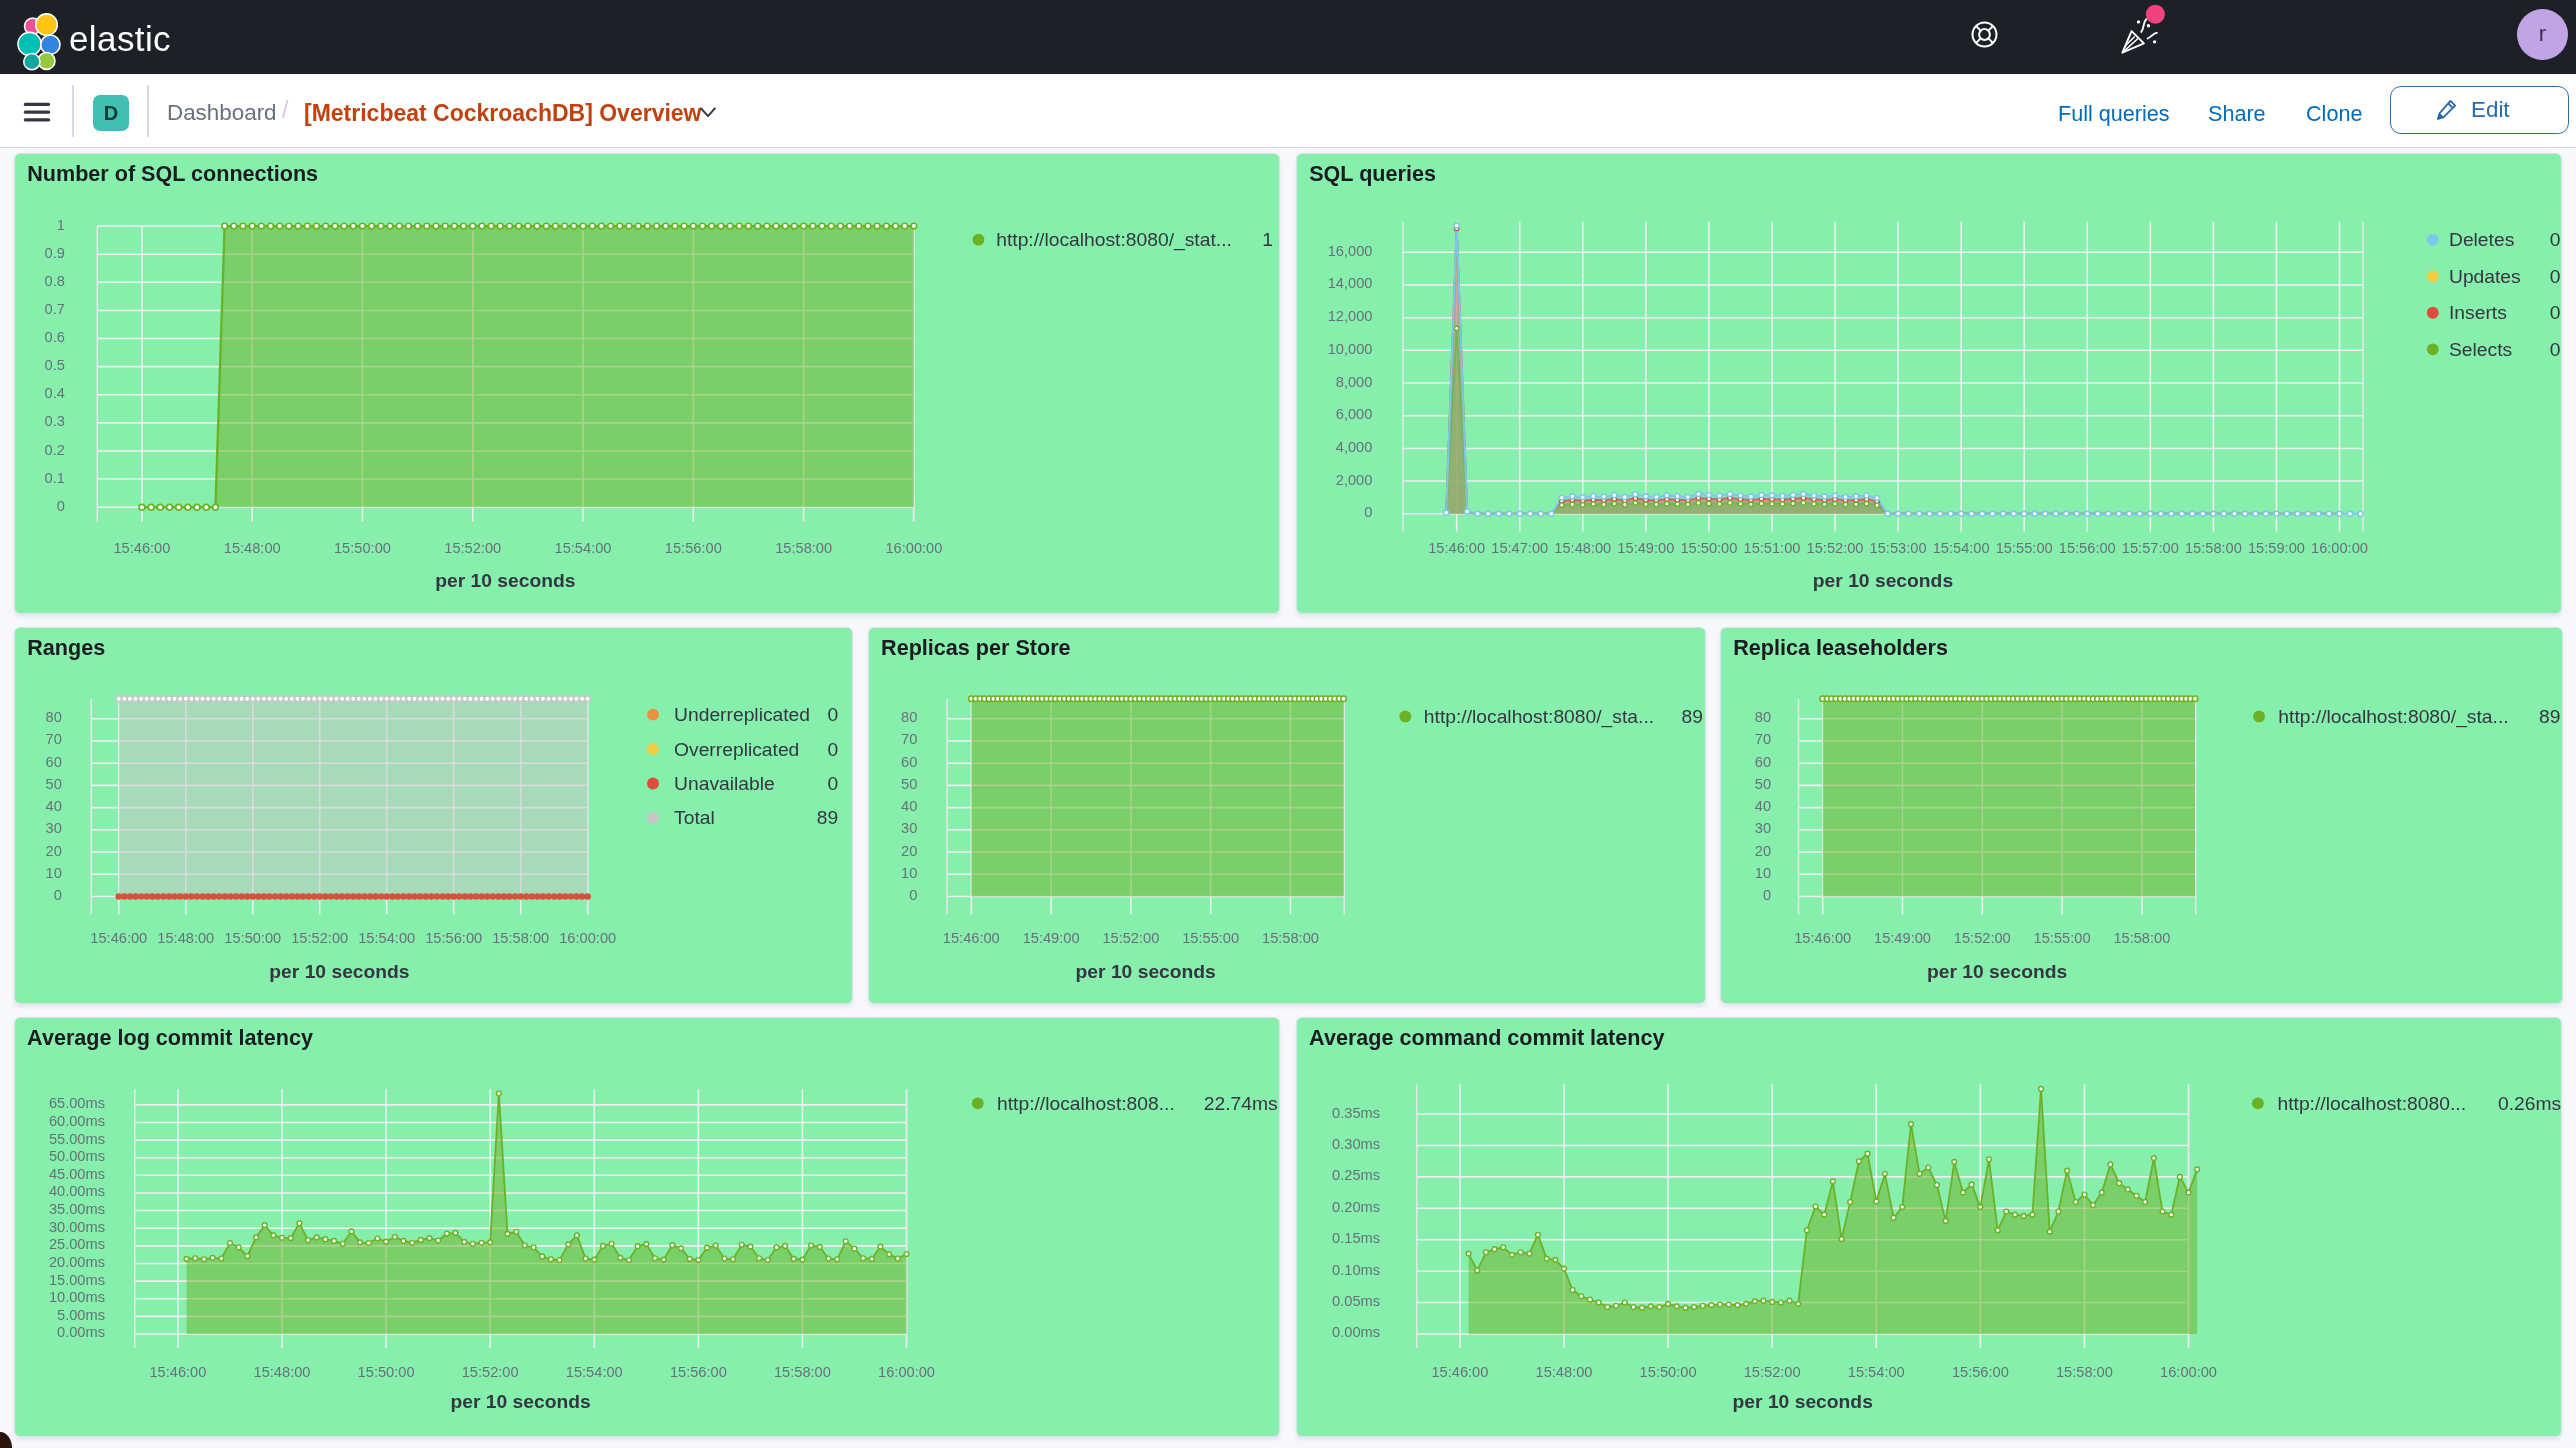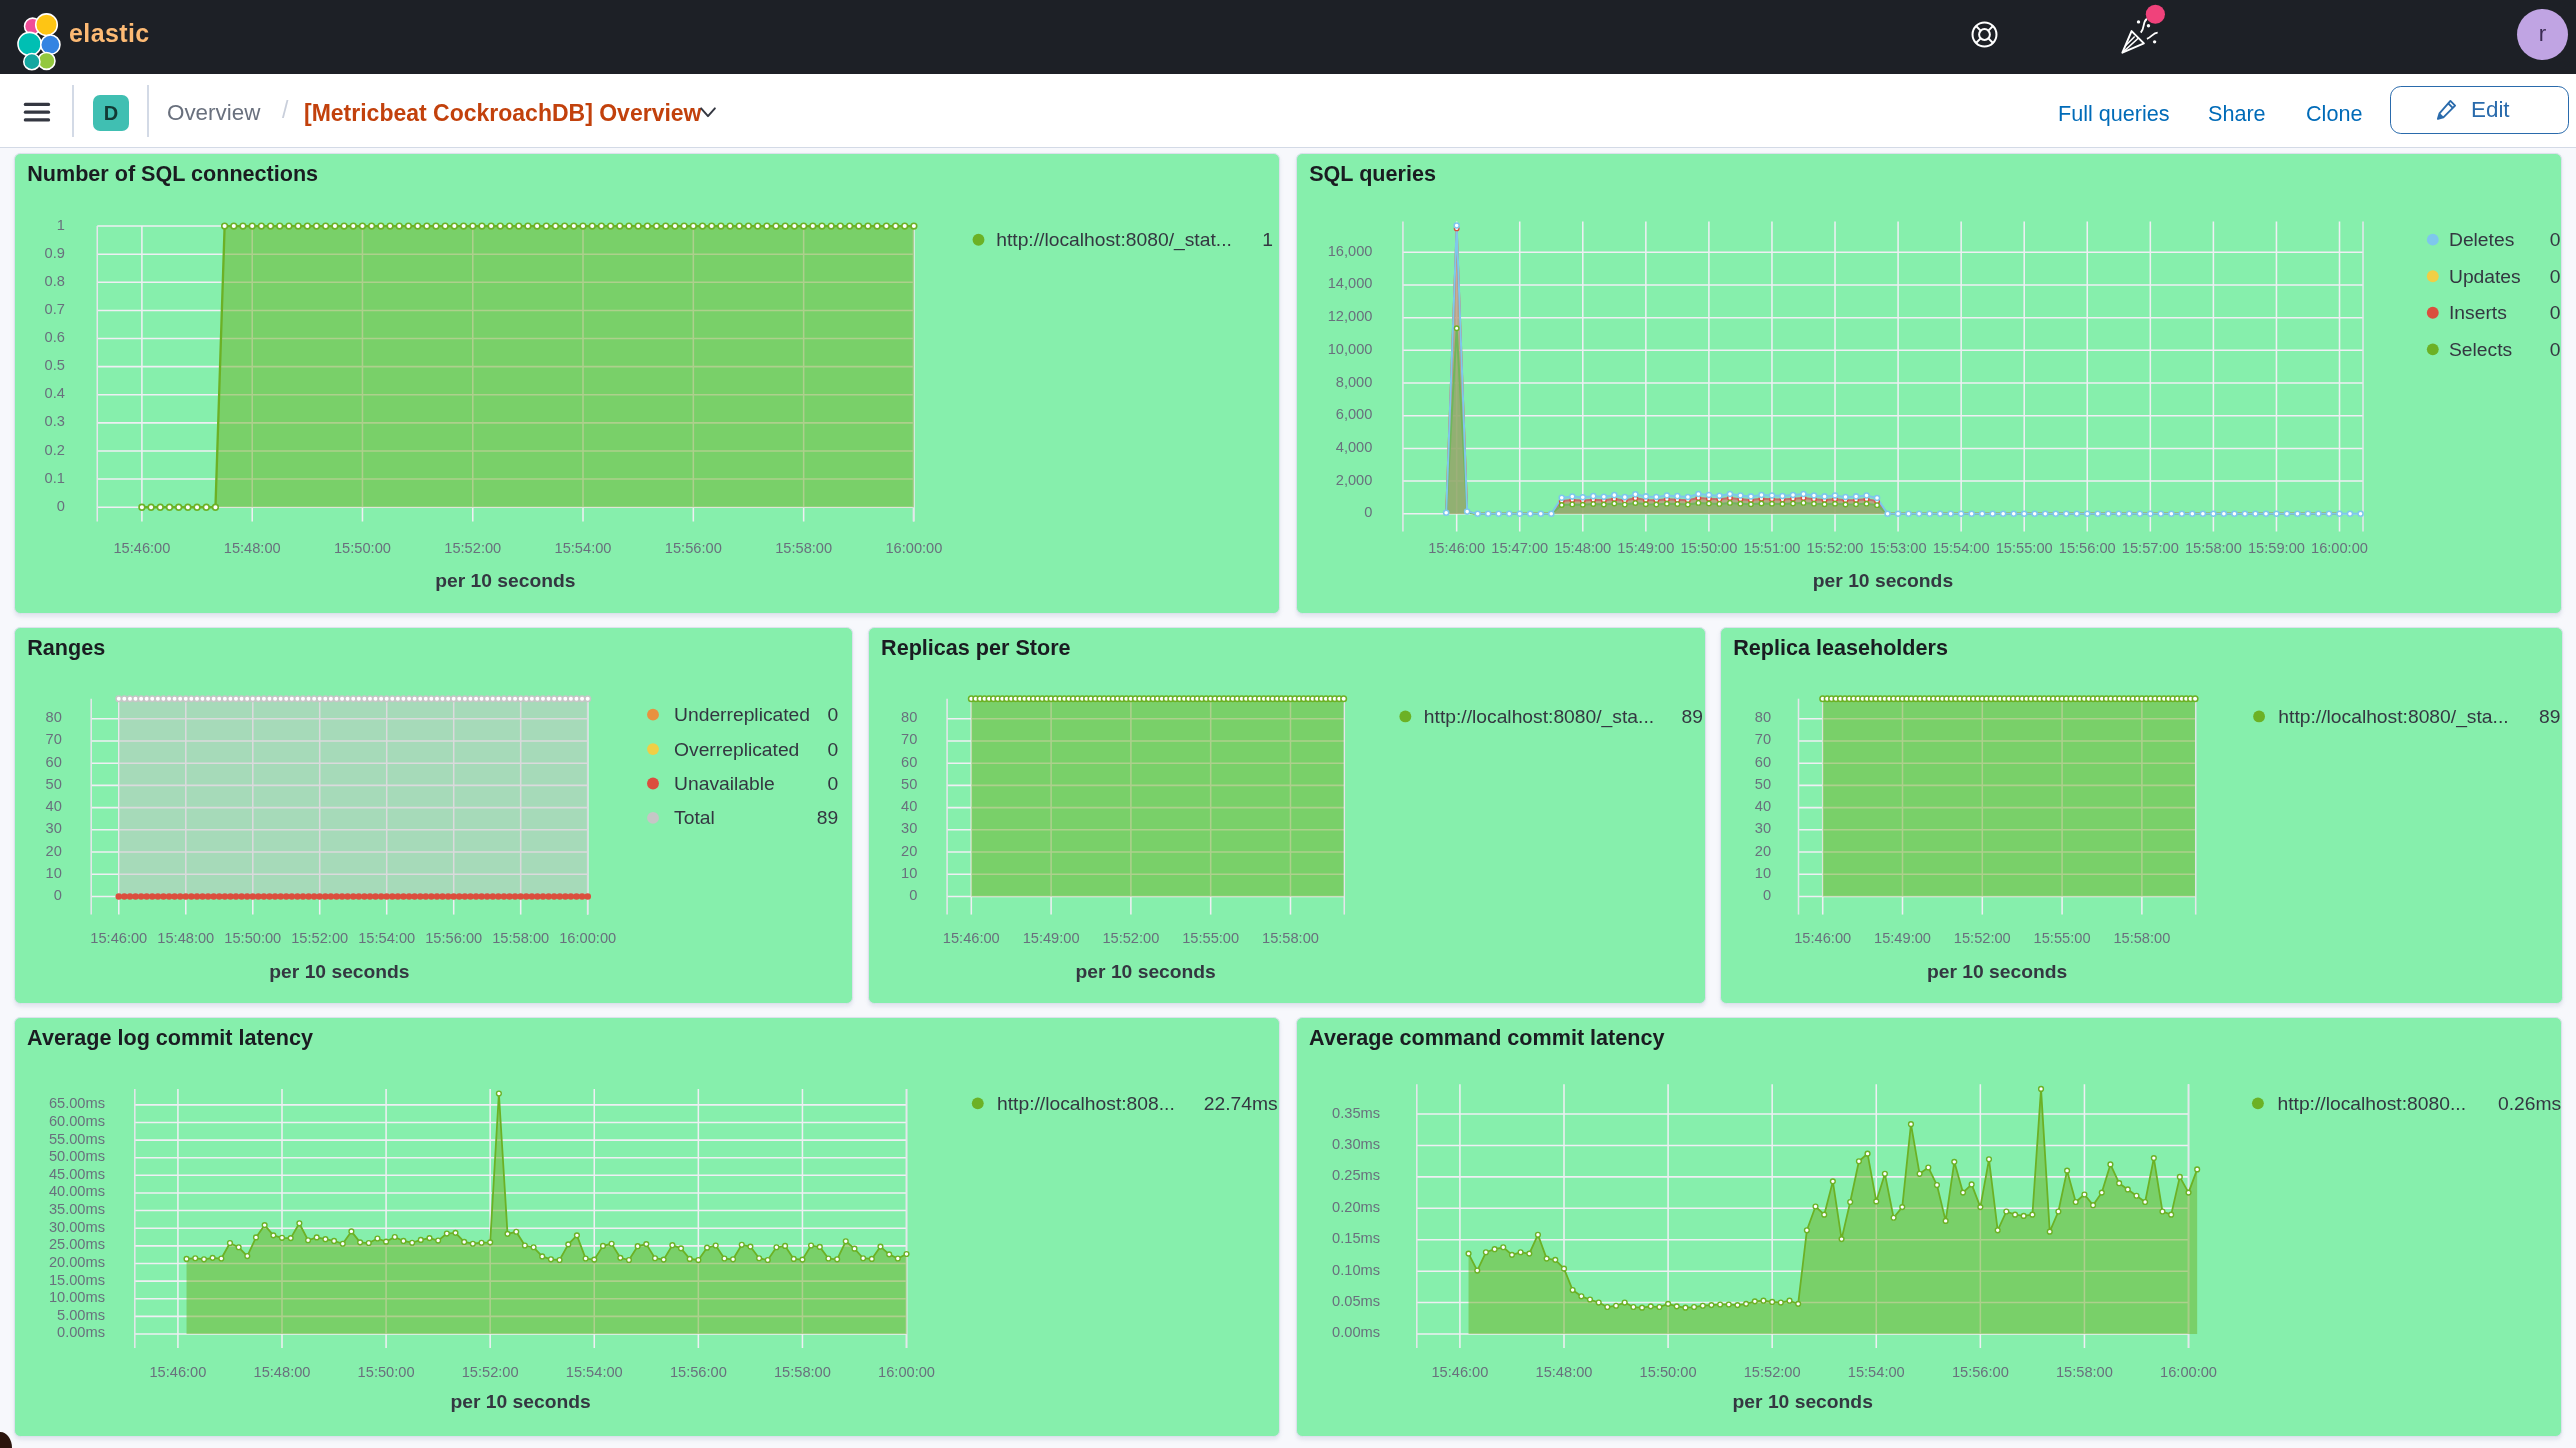--- a/index.html
+++ b/index.html
@@ -12,21 +12,21 @@
 
 <div class="hdr">
 <svg width="93" height="74" viewBox="0 0 120 96" style="position:absolute;left:0;top:0">
 <circle cx="42" cy="34" r="10.5" fill="#F04E98" stroke="#fff" stroke-width="2"></circle>
 <circle cx="60" cy="32" r="14" fill="#FEC514" stroke="#fff" stroke-width="2"></circle>
 <circle cx="38" cy="57" r="15" fill="#00BFB3" stroke="#fff" stroke-width="2"></circle>
 <circle cx="65" cy="58" r="12.5" fill="#3484E2" stroke="#fff" stroke-width="2"></circle>
 <circle cx="60" cy="79" r="11" fill="#93C83E" stroke="#fff" stroke-width="2"></circle>
 <circle cx="41" cy="80" r="10.5" fill="#14A7A0" stroke="#fff" stroke-width="2"></circle>
 </svg>
-<span style="position:absolute;left:69px;top:19px;color:#fdba74;font-size:25px;font-weight:bold;letter-spacing:0.4px">elastic</span>
+<span style="position:absolute;left:69px;top:19px;color:#ffffff;font-size:35px;font-weight:normal;letter-spacing:0.4px">elastic</span>
 
 <svg width="51" height="51" viewBox="0 0 66 66" style="position:absolute;left:1959px;top:8.5px">
 <circle cx="33" cy="33" r="15.5" fill="none" stroke="#fff" stroke-width="2.6"></circle>
 <circle cx="33" cy="33" r="7" fill="none" stroke="#fff" stroke-width="2.6"></circle>
 <line x1="22" y1="22" x2="28" y2="28" stroke="#fff" stroke-width="2.6"></line>
 <line x1="44" y1="22" x2="38" y2="28" stroke="#fff" stroke-width="2.6"></line>
 <line x1="22" y1="44" x2="28" y2="38" stroke="#fff" stroke-width="2.6"></line>
 <line x1="44" y1="44" x2="38" y2="38" stroke="#fff" stroke-width="2.6"></line>
 </svg>
 <svg width="69" height="69" viewBox="0 0 90 90" style="position:absolute;left:2104px;top:1.5px">
@@ -45,21 +45,21 @@
 <div class="nav">
 
 <svg width="31" height="28" viewBox="0 0 40 36" style="position:absolute;left:23px;top:28px">
 <rect x="1" y="1" width="34" height="4" rx="2" fill="#343741"></rect>
 <rect x="1" y="11" width="34" height="4" rx="2" fill="#343741"></rect>
 <rect x="1" y="21" width="34" height="4" rx="2" fill="#343741"></rect>
 </svg>
 <div style="position:absolute;left:72px;top:10.8px;width:1.5px;height:52px;background:#D3DAE6"></div>
 <div style="position:absolute;left:93px;top:21px;width:36px;height:36px;border-radius:7px;background:#40BFB2;color:#123A35;font-weight:bold;font-size:20px;text-align:center;line-height:36px">D</div>
 <div style="position:absolute;left:147px;top:10.8px;width:1.5px;height:52px;background:#D3DAE6"></div>
-<span style="position:absolute;left:167px;top:26px;font-size:22.4px;color:#69707D">Overview</span>
+<span style="position:absolute;left:167px;top:26px;font-size:22.4px;color:#69707D">Dashboard</span>
 <span style="position:absolute;left:282px;top:23px;font-size:23px;color:#C9CFDB">/</span>
 <span style="position:absolute;left:304px;top:25.5px;font-size:23px;font-weight:bold;color:#c2410c">[Metricbeat CockroachDB] Overview</span>
 
 <svg width="26" height="18.5" viewBox="0 0 34 24" style="position:absolute;left:695px;top:29px">
 <polyline points="8,7 17,17 26,7" fill="none" stroke="#343741" stroke-width="2.6" stroke-linecap="round" stroke-linejoin="round"></polyline>
 </svg>
 <span class="blue" style="left:2058px;top:27px">Full queries</span>
 <span class="blue" style="left:2208px;top:27px">Share</span>
 <span class="blue" style="left:2306px;top:27px">Clone</span>
 <div style="position:absolute;left:2390px;top:12.3px;width:179px;height:48px;border:1.9px solid #2A6BAC;border-radius:10.8px;box-sizing:border-box">

